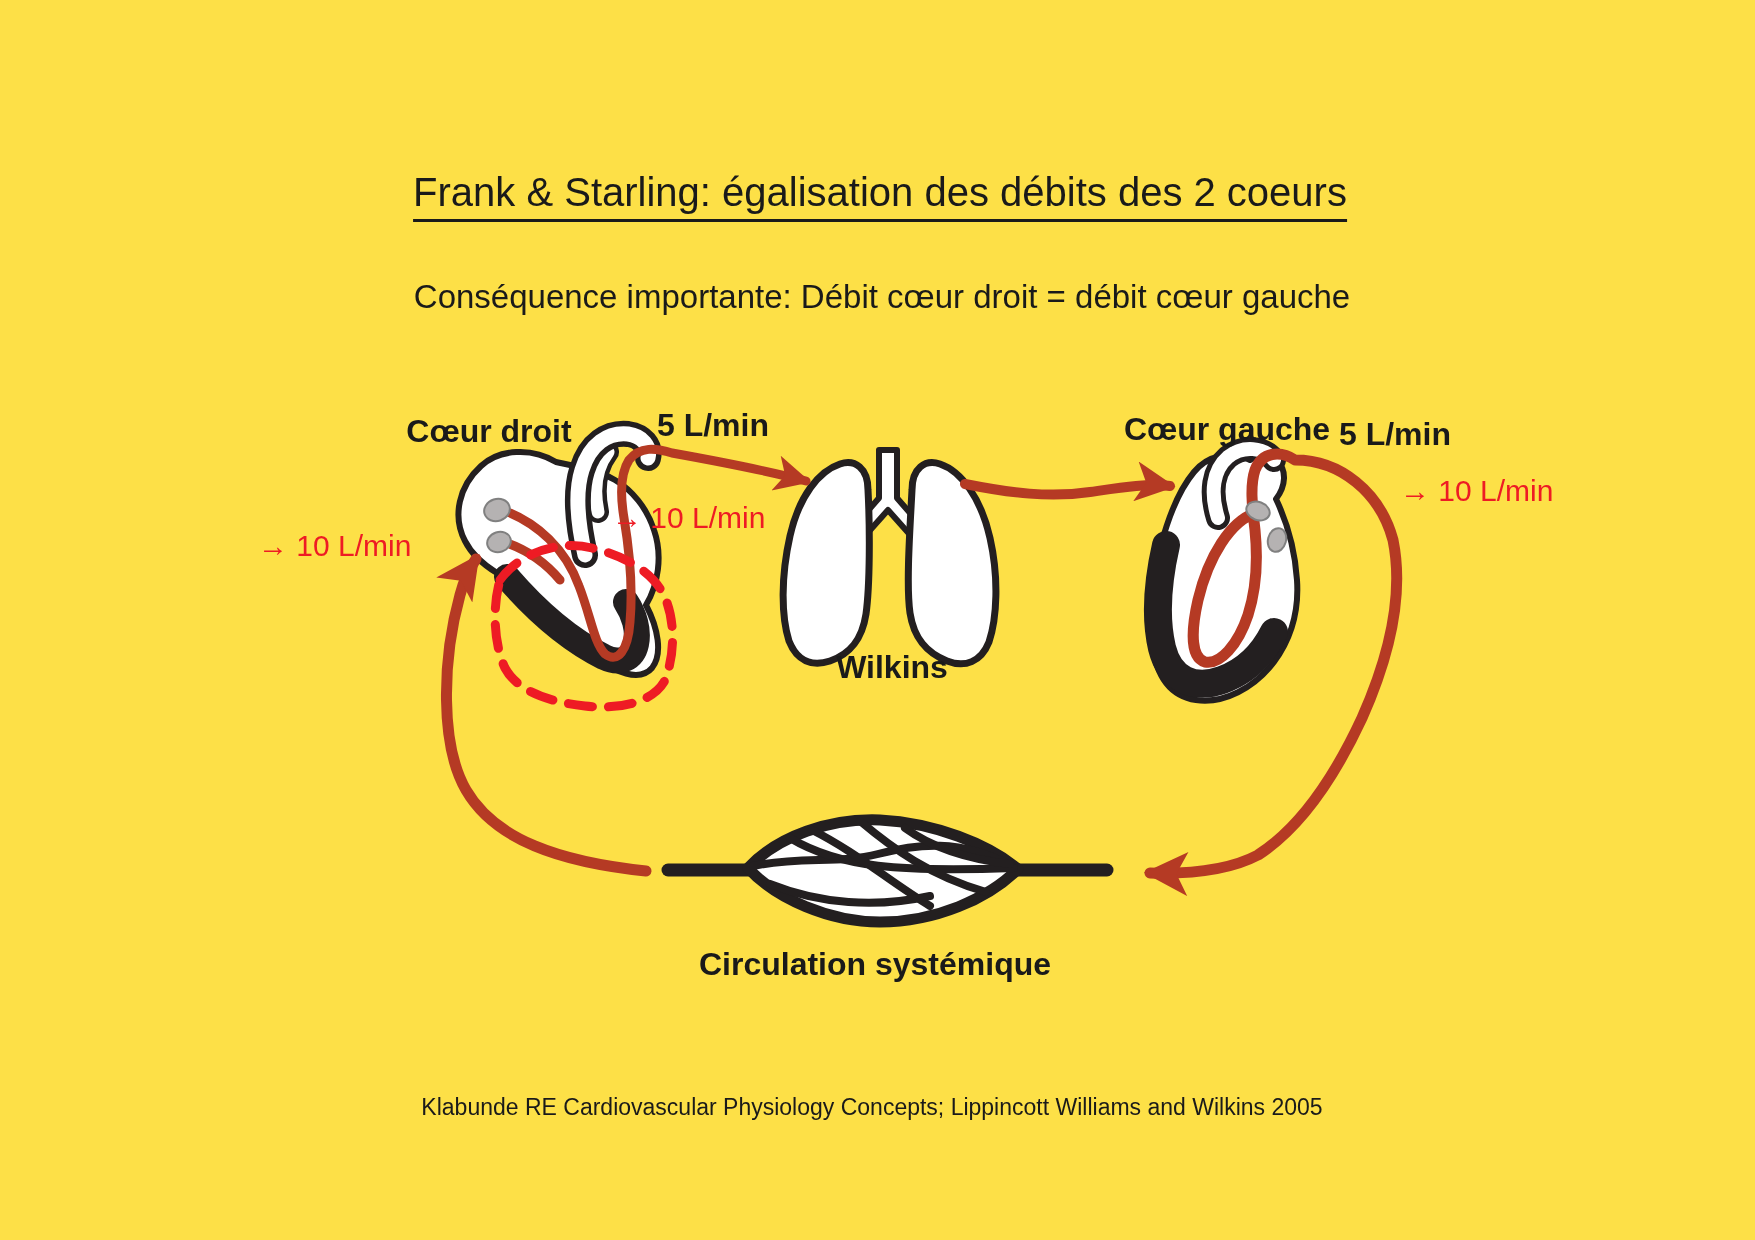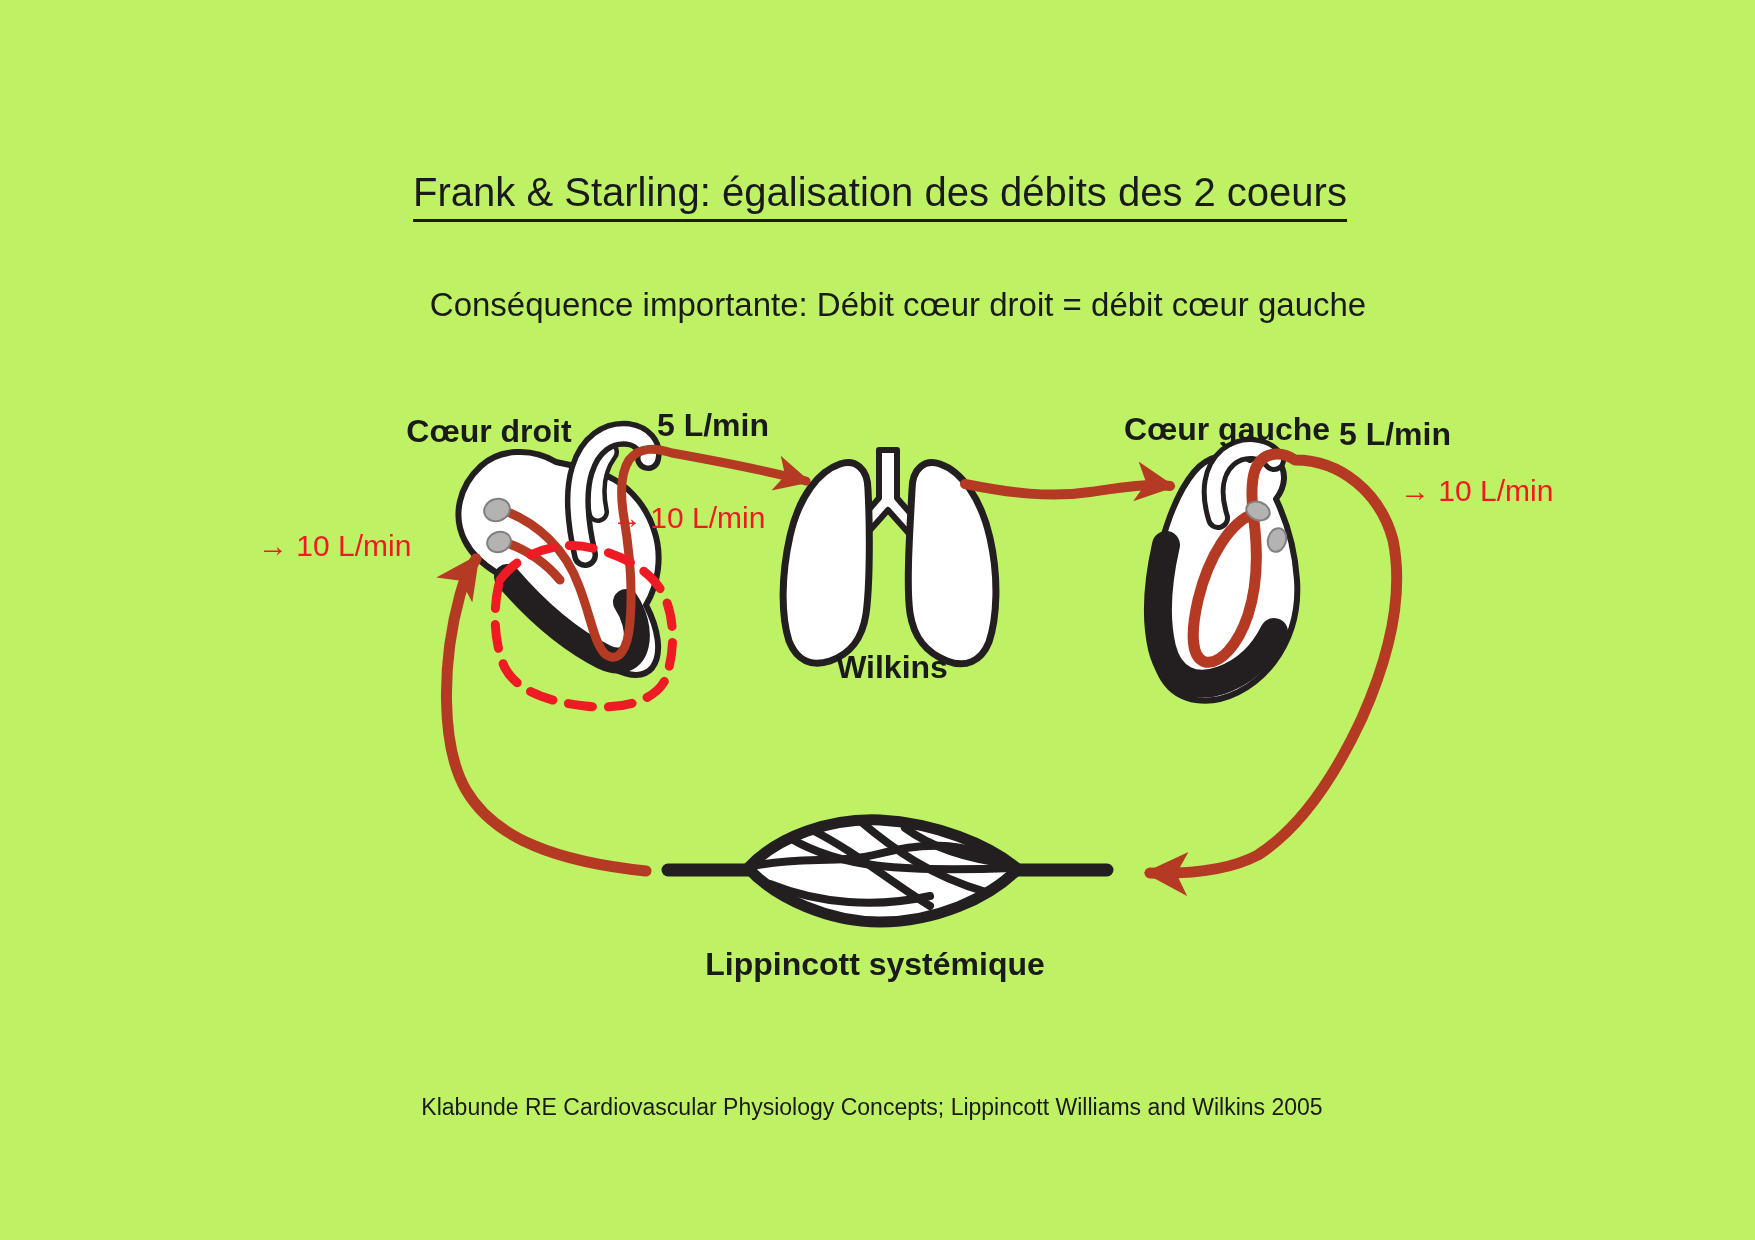--- a/index.html
+++ b/index.html
@@ -1,17 +1,17 @@
 <!DOCTYPE html>
 <html style="--arrow-red: #b53a24; --highlight-red: #ee1b24; --ink-black: #231f20; --vessel-gray: #b5b2b2;"><head>
 <meta charset="utf-8">
 <style>
   html,body { margin:0; padding:0; background:#ffffff; }
   .stage {
-    position:relative; width:1755px; height:1240px; background:#bef264;
+    position:relative; width:1755px; height:1240px; background:#fde047;
     font-family:"Liberation Sans", sans-serif; overflow:hidden;
   }
   .lbl { position:absolute; white-space:nowrap; color:#1a1a1a; line-height:1; }
   .center { transform:translateX(-50%); }
   .title { font-size:40px; border-bottom:3px solid #1a1a1a; padding-bottom:7px; }
   .subtitle { font-size:33px; }
   .diaglabel { font-size:32px;font-weight:bold; }
   .redlabel { font-size:30px; color:var(--highlight-red); }
   .citation { font-size:23px;margin-top:11px; }
   svg.scene { position:absolute; left:0; top:0; }
@@ -83,34 +83,34 @@
       <ellipse class="gray-oval" cx="1258" cy="511" rx="12" ry="9" transform="rotate(20 1258 511)"></ellipse>
       <ellipse class="gray-oval" cx="1277" cy="540" rx="9" ry="12" transform="rotate(15 1277 540)"></ellipse>
     </g>
 
     <path class="flow" stroke-width="10" marker-end="url(#arrowR)" d="M 965,484 C 1010,493 1050,498 1090,492 C 1118,488 1148,483 1170,486"></path>
     <path class="flow" stroke-width="11" marker-end="url(#arrowR)" d="M 646,871 C 560,862 495,840 466,790 C 440,745 442,660 460,595 C 464,580 469,569 476,559"></path>
   </svg>
 
   <div class="lbl title center" style="left:880px; top:172px;">Frank &amp; Starling: égalisation des débits des 2 coeurs</div>
 
-  <div class="lbl subtitle center" style="left:882px; top:288px;margin-left:16px;">Conséquence importante: Débit cœur droit = débit cœur gauche</div>
+  <div class="lbl subtitle center" style="left:882px; top:280px;">Conséquence importante: Débit cœur droit = débit cœur gauche</div>
 
   <div class="lbl diaglabel center" style="left:489px; top:415px;">Cœur droit</div>
 
   <div class="lbl diaglabel center" style="left:713px; top:409px;">5 L/min</div>
 
   <div class="lbl diaglabel center" style="left:1227px; top:413px;text-align:right;">Cœur gauche</div>
 
   <div class="lbl diaglabel center" style="left:1395px; top:418px;">5 L/min</div>
 
   <div class="lbl redlabel" style="left:1400px; top:476px;">→ 10 L/min</div>
 
   <div class="lbl redlabel" style="left:612px; top:503px;">→ 10 L/min</div>
 
   <div class="lbl redlabel" style="left:258px; top:531px;">→ 10 L/min</div>
 
   <div class="lbl diaglabel center" style="left:892px; top:651px;">Wilkins</div>
 
-  <div class="lbl diaglabel center" style="left:875px; top:948px;">Lippincott systémique</div>
+  <div class="lbl diaglabel center" style="left:875px; top:948px;">Circulation systémique</div>
 
   <div class="lbl citation center" style="left:872px; top:1085px;">Klabunde RE Cardiovascular Physiology Concepts; Lippincott Williams and Wilkins 2005</div>
 </div>
 
 </body></html>

